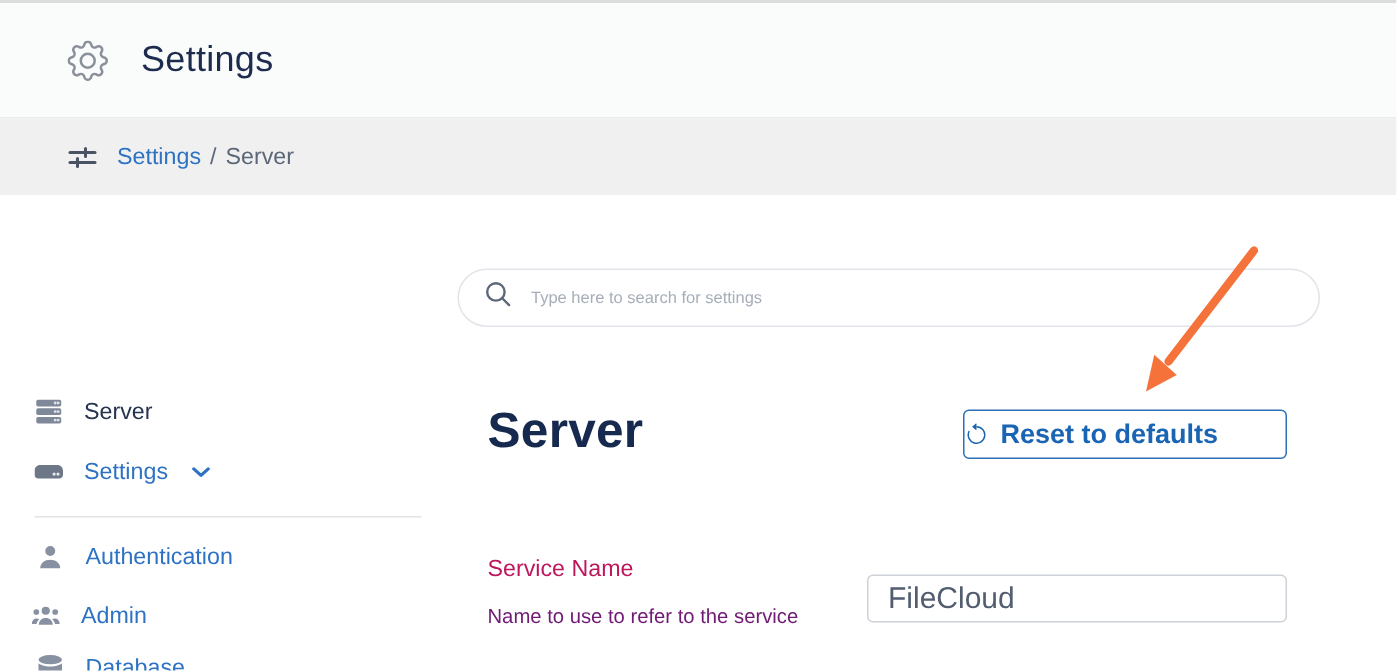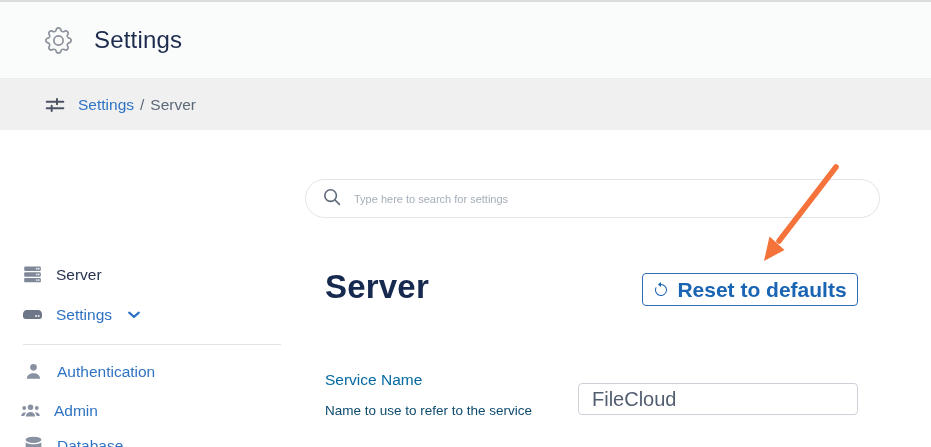--- a/index.html
+++ b/index.html
@@ -49,32 +49,32 @@
   .search-box input::placeholder { color:#a6aeb9; opacity:1; }
 
   .page-title {
     position:absolute; left:325px; top:268px; font-size:33px; font-weight:600;
     color:#16294e; letter-spacing:.2px;
   }
 
   .reset-btn {
     position:absolute; left:642px; top:273px; width:216px; height:33px;
     background:#fff; border:1px solid #2d6fb7; border-radius:4px;
-    color:#1a64b4; font-size:21px; font-weight:600;
-    display:flex; align-items:center; justify-content:center; gap:8px;
+    color:#1a64b4; font-size:18px; font-weight:600;
+    display:flex; align-items:center; gap:8px;
     cursor:pointer; font-family:"Liberation Sans", sans-serif;
   }
   .reset-btn .ccw { width:16px; height:16px; display:block; }
 
   .field-label {
     position:absolute; left:325px; top:371px; font-size:15.5px; font-weight:500;
-    color:#0369a1;
+    color:#be185d;
   }
   .field-desc {
-    position:absolute; left:325px; top:403px; font-size:13.5px; color:#0c4a6e;
+    position:absolute; left:325px; top:403px; font-size:13.5px; color:#701a75;
   }
   .field-input {
     position:absolute; left:578px; top:383px; width:280px; height:32px;
     border:1px solid #cdd2d9; border-radius:4px; padding:0 13px;
     font-size:20px; color:#525e70; background:#fff; outline:none;
     font-family:"Liberation Sans", sans-serif;
   }
 
   .annot-arrow { position:absolute; left:750px; top:158px; pointer-events:none; }
 </style>

